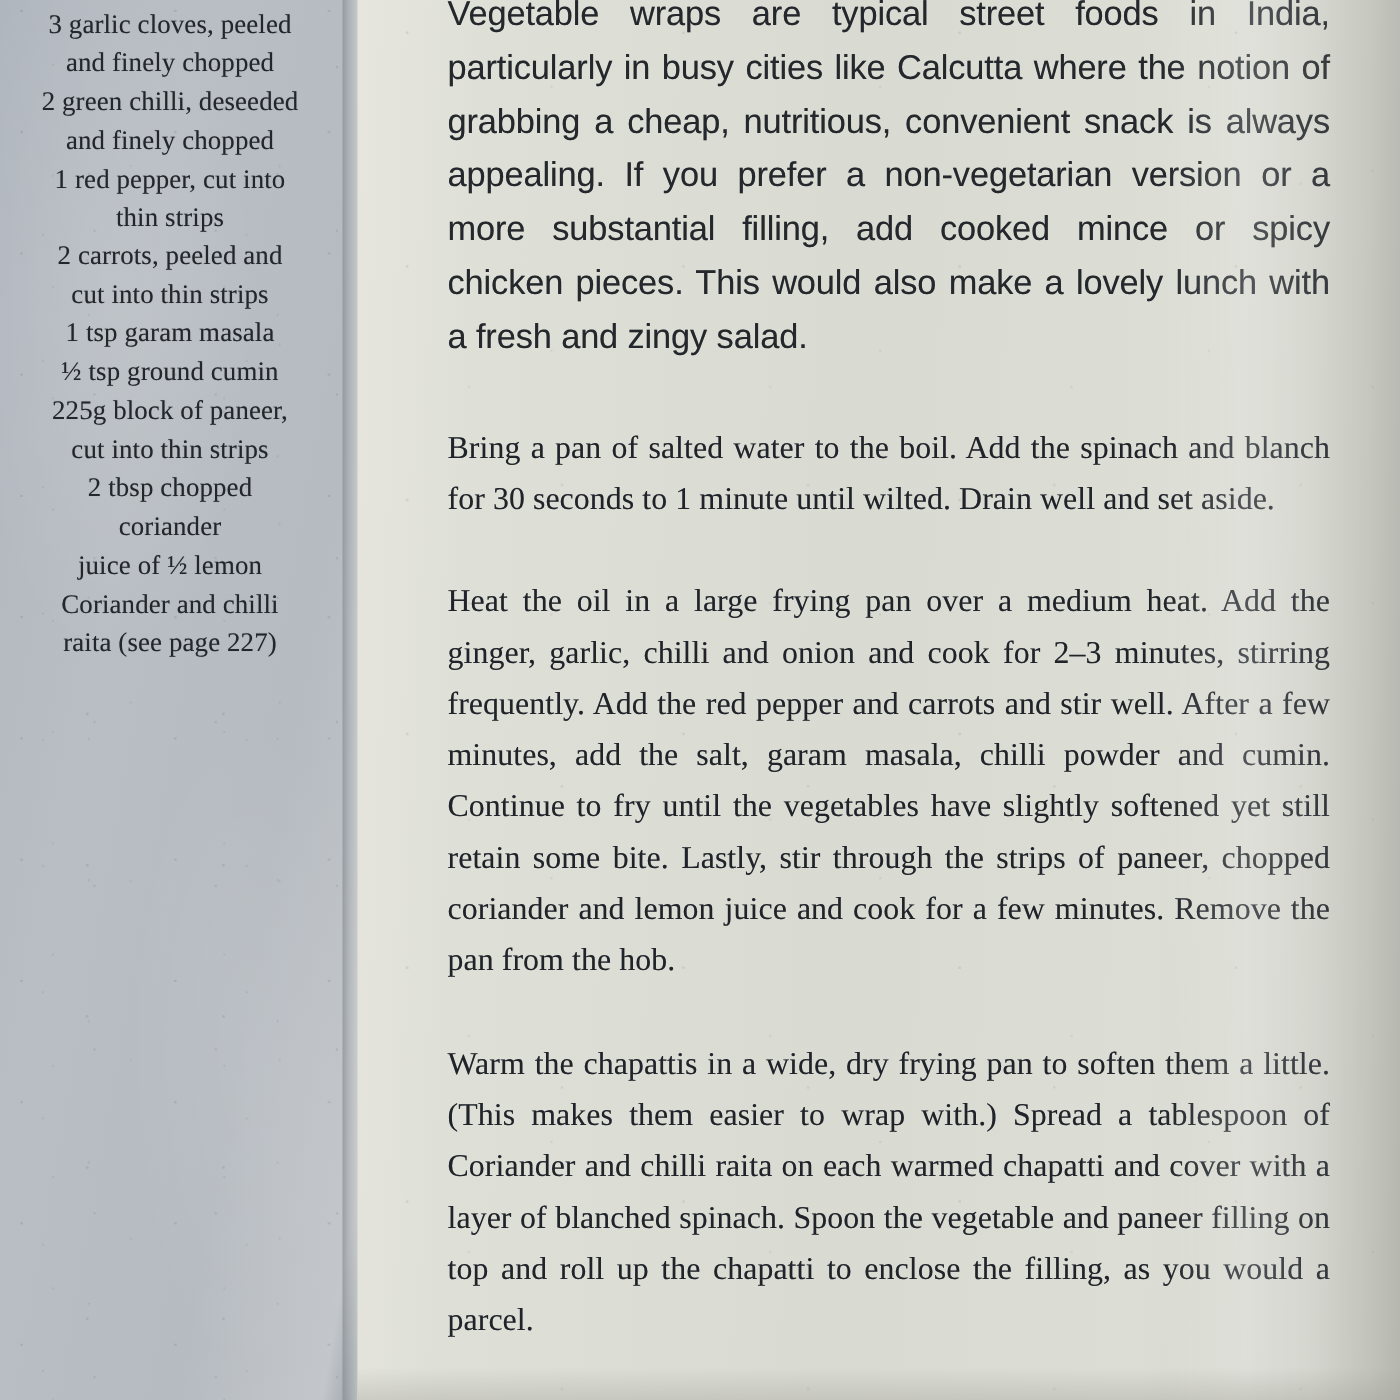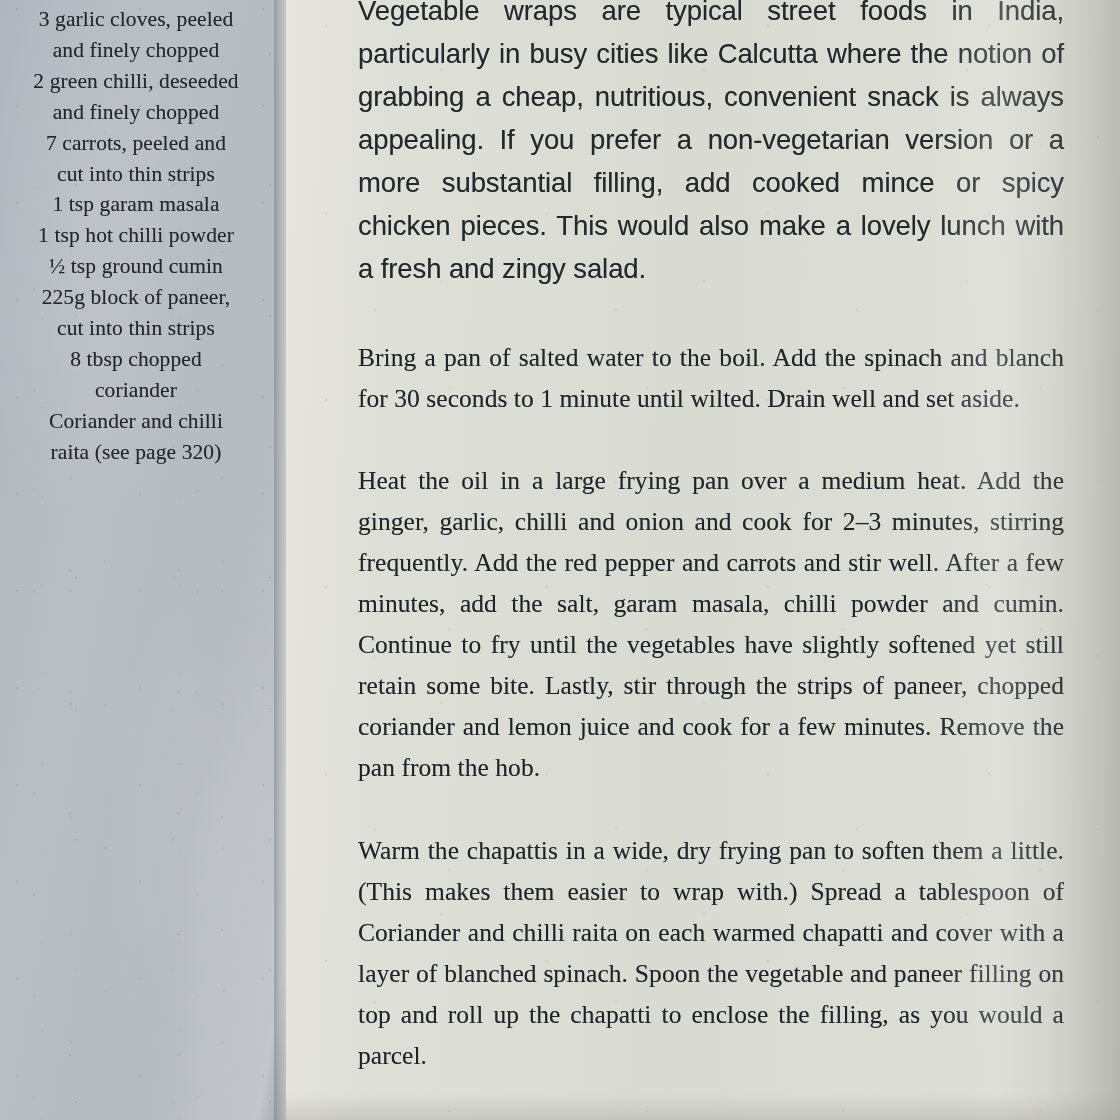--- a/index.html
+++ b/index.html
@@ -128,31 +128,33 @@
 </head>
 <body>
 
 <div class="left-page">
   <div class="grain"></div>
   <ul class="ing-list">
     <li>3 garlic cloves, peeled
 and finely chopped</li>
     <li>2 green chilli, deseeded
 and finely chopped</li>
-    <li>7 carrots, peeled and
+    <li>1 red pepper, cut into
+thin strips</li>
+    <li>2 carrots, peeled and
 cut into thin strips</li>
     <li>1 tsp garam masala</li>
-    <li>1 tsp hot chilli powder</li>
     <li>½ tsp ground cumin</li>
     <li>225g block of paneer,
 cut into thin strips</li>
-    <li>8 tbsp chopped
+    <li>2 tbsp chopped
 coriander</li>
+    <li>juice of ½ lemon</li>
     <li>Coriander and chilli
-raita (see page 320)</li>
+raita (see page 227)</li>
   </ul>
 </div>
 
 <div class="gutter"></div>
 
 <div class="right-page">
   <div class="speck"></div>
   <div class="body-col">
     <p class="intro">Vegetable wraps are typical street foods in India, particularly in busy cities like Calcutta where the notion of grabbing a cheap, nutritious, convenient snack is always appealing. If you prefer a non-vegetarian version or a more substantial filling, add cooked mince or spicy chicken pieces. This would also make a lovely lunch with a fresh and zingy salad.</p>
     <p class="method m1">Bring a pan of salted water to the boil. Add the spinach and blanch for 30 seconds to 1 minute until wilted. Drain well and set aside.</p>

